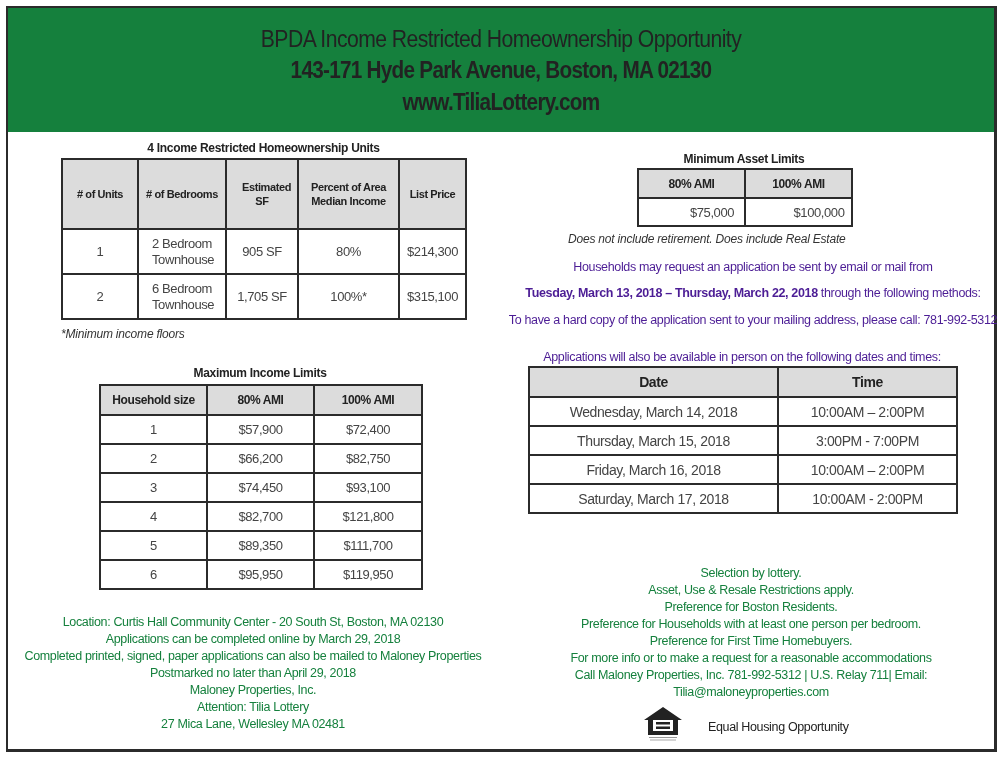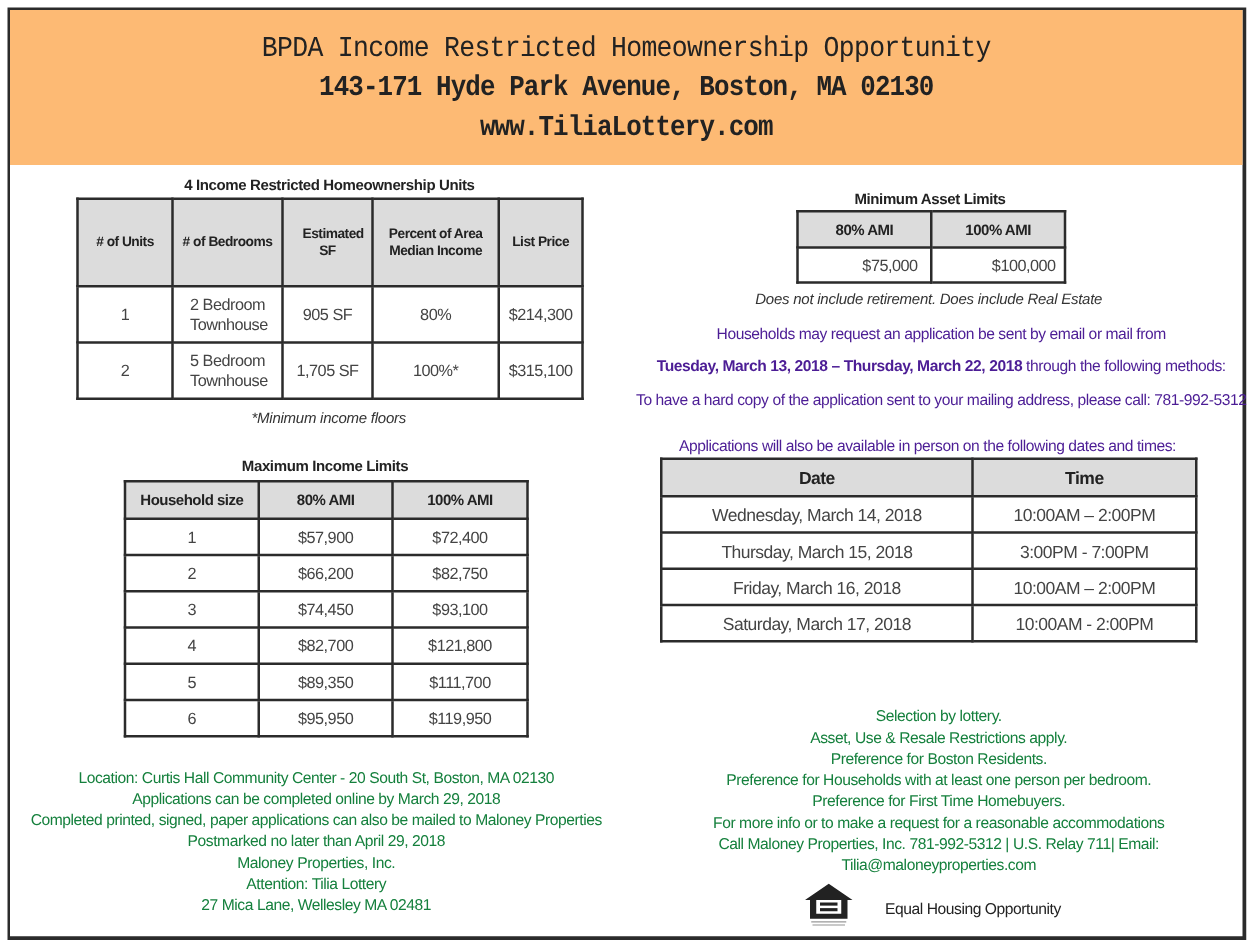--- a/index.html
+++ b/index.html
@@ -1,27 +1,27 @@
 <!DOCTYPE html>
 <html><head>
 <meta charset="utf-8">
 <style>
   html, body { margin: 0; padding: 0; background: #ffffff; }
   body { width: 1006px; height: 759px; position: relative; overflow: hidden;
          font-family: "Liberation Sans", sans-serif; color: #222; }
   .frame { position: absolute; left: 6px; top: 6px; width: 991px; height: 746px;
            border: 2px solid #2b2b2b; border-right-width: 3px; border-bottom-width: 3px; box-sizing: border-box; background: #fff; }
-  .header { position: absolute; left: 0; top: 0; right: 0; height: 124px; background: #fdba74; text-align: center; font-family: Liberation Mono, monospace; }
+  .header { position: absolute; left: 0; top: 0; right: 0; height: 124px; background: #15803d; text-align: center; }
   .header .l1 { position: absolute; top: 18px; left: 0; right: 0; font-size: 23px; letter-spacing: -0.6px; color: #222; transform: scaleX(0.92); }
   .header .l2 { position: absolute; top: 49px; left: 0; right: 0; font-size: 23px; font-weight: bold; letter-spacing: -0.8px; color: #222; transform: scaleX(0.9); }
   .header .l3 { position: absolute; top: 81px; left: 0; right: 0; font-size: 23px; font-weight: bold; letter-spacing: -0.8px; color: #222; transform: scaleX(0.9); }
 
   .abs { position: absolute; }
   .caption { font-size: 12px; font-weight: bold; text-align: center; letter-spacing: -0.3px; color: #222; }
-  .note { font-size: 12px; font-style: italic; text-align: center; color: #333; letter-spacing: -0.2px; }
+  .note { font-size: 12px; font-style: italic; color: #333; letter-spacing: -0.2px; }
   table { border-collapse: collapse; table-layout: fixed; }
   td, th { border: 2px solid #2b2b2b; text-align: center; color: #444; font-weight: normal; font-size: 13px; letter-spacing: -0.4px; padding: 0; }
   th { background: #dcdcdc; color: #222; font-weight: bold; }
 
   #units-table th { font-size: 11px; height: 68px; line-height: 14px; }
   #units-table td { height: 43px; line-height: 16px; }
   #income-table th { font-size: 12px; height: 28px; }
   #income-table td { height: 27px; }
   #asset-table th { font-size: 12px; height: 27px; }
   #asset-table td { height: 26px; padding-left: 41px; }
@@ -64,21 +64,21 @@
     <tbody>
       <tr>
         <td>1</td>
         <td><span style="display:inline-block;width:60px;">2 Bedroom Townhouse</span></td>
         <td>905 SF</td>
         <td>80%</td>
         <td>$214,300</td>
       </tr>
       <tr>
         <td>2</td>
-        <td><span style="display:inline-block;width:60px;">5 Bedroom Townhouse</span></td>
+        <td><span style="display:inline-block;width:60px;">6 Bedroom Townhouse</span></td>
         <td>1,705 SF</td>
         <td>100%*</td>
         <td>$315,100</td>
       </tr>
     </tbody>
   </table>
   <div class="abs note" style="left:53px; top:319px; width:404px;">*Minimum income floors</div>
 
   <div class="abs caption" style="left:91px; top:358px; width:322px;">Maximum Income Limits</div>
   <table id="income-table" class="abs" style="left:91px; top:376px; width:322px;">

